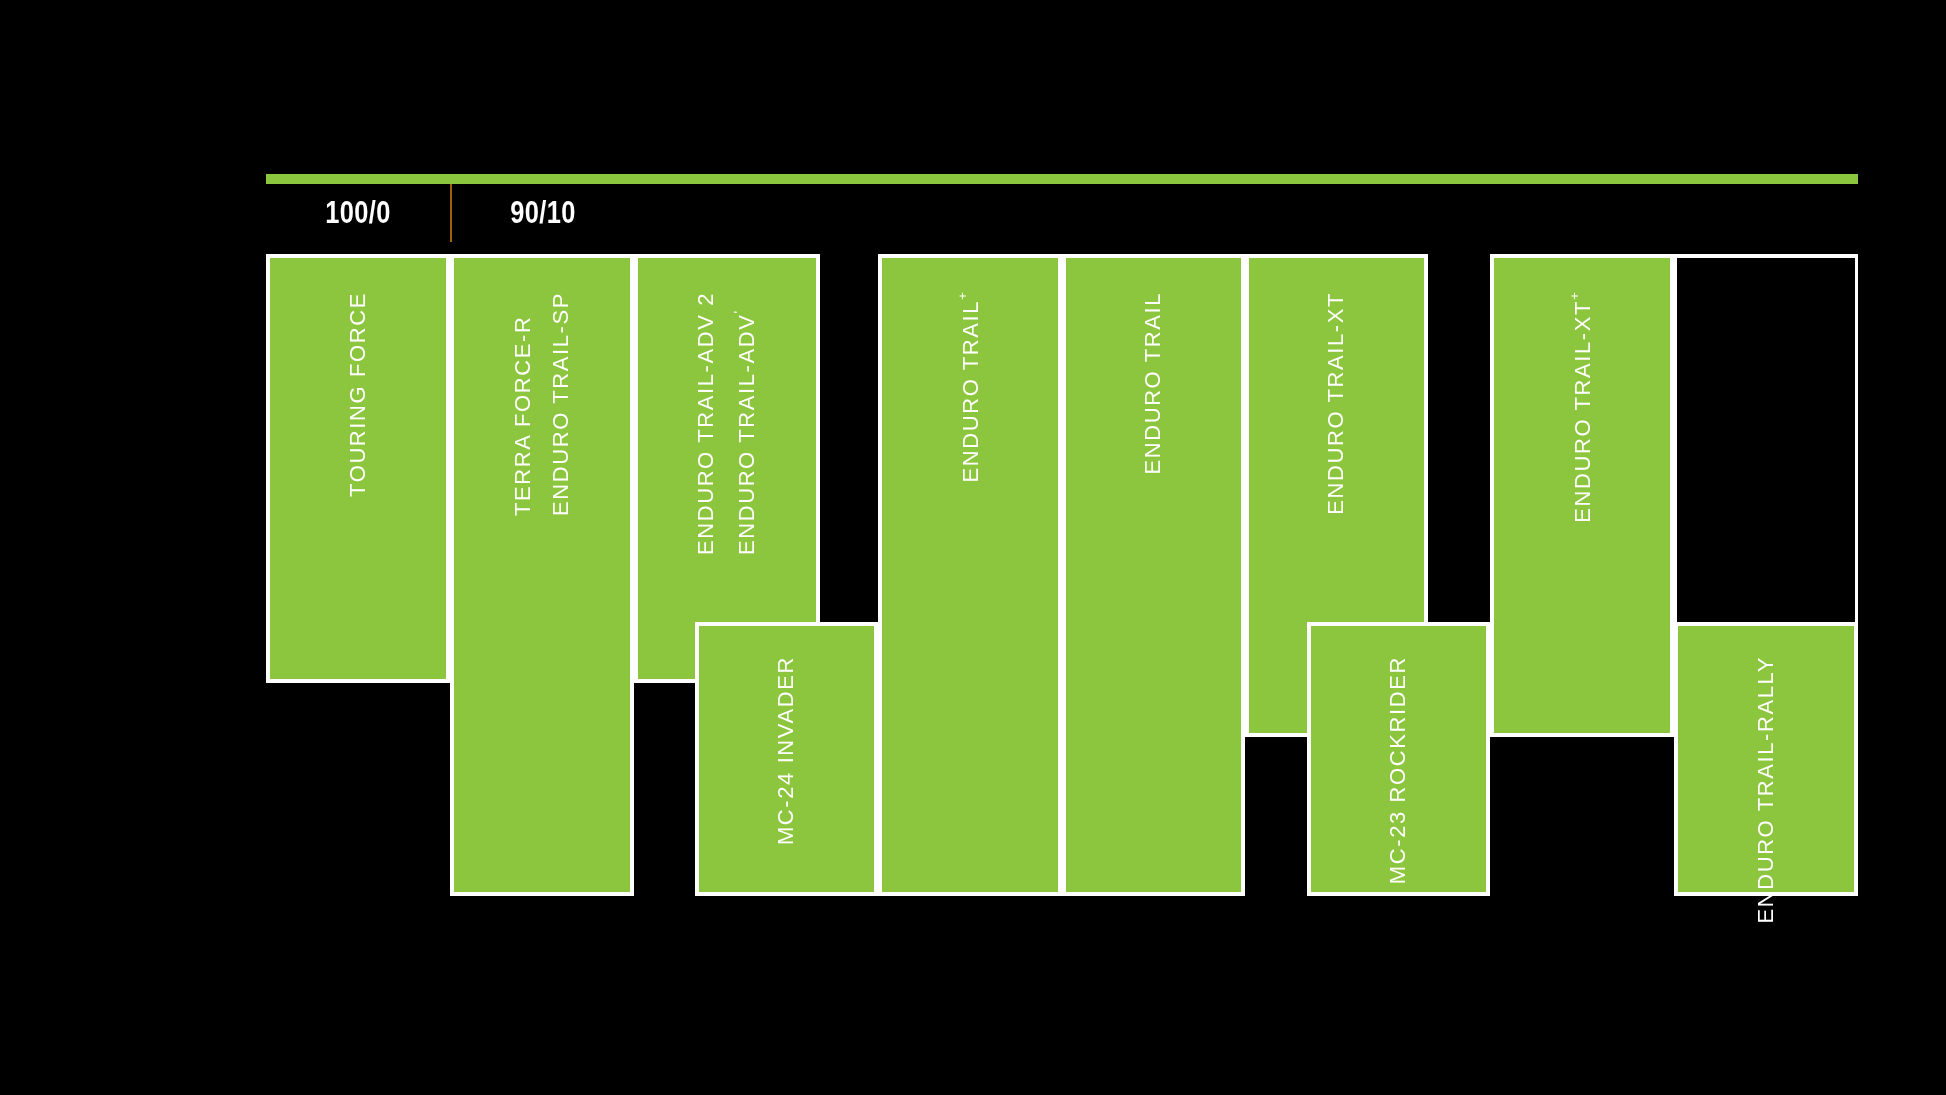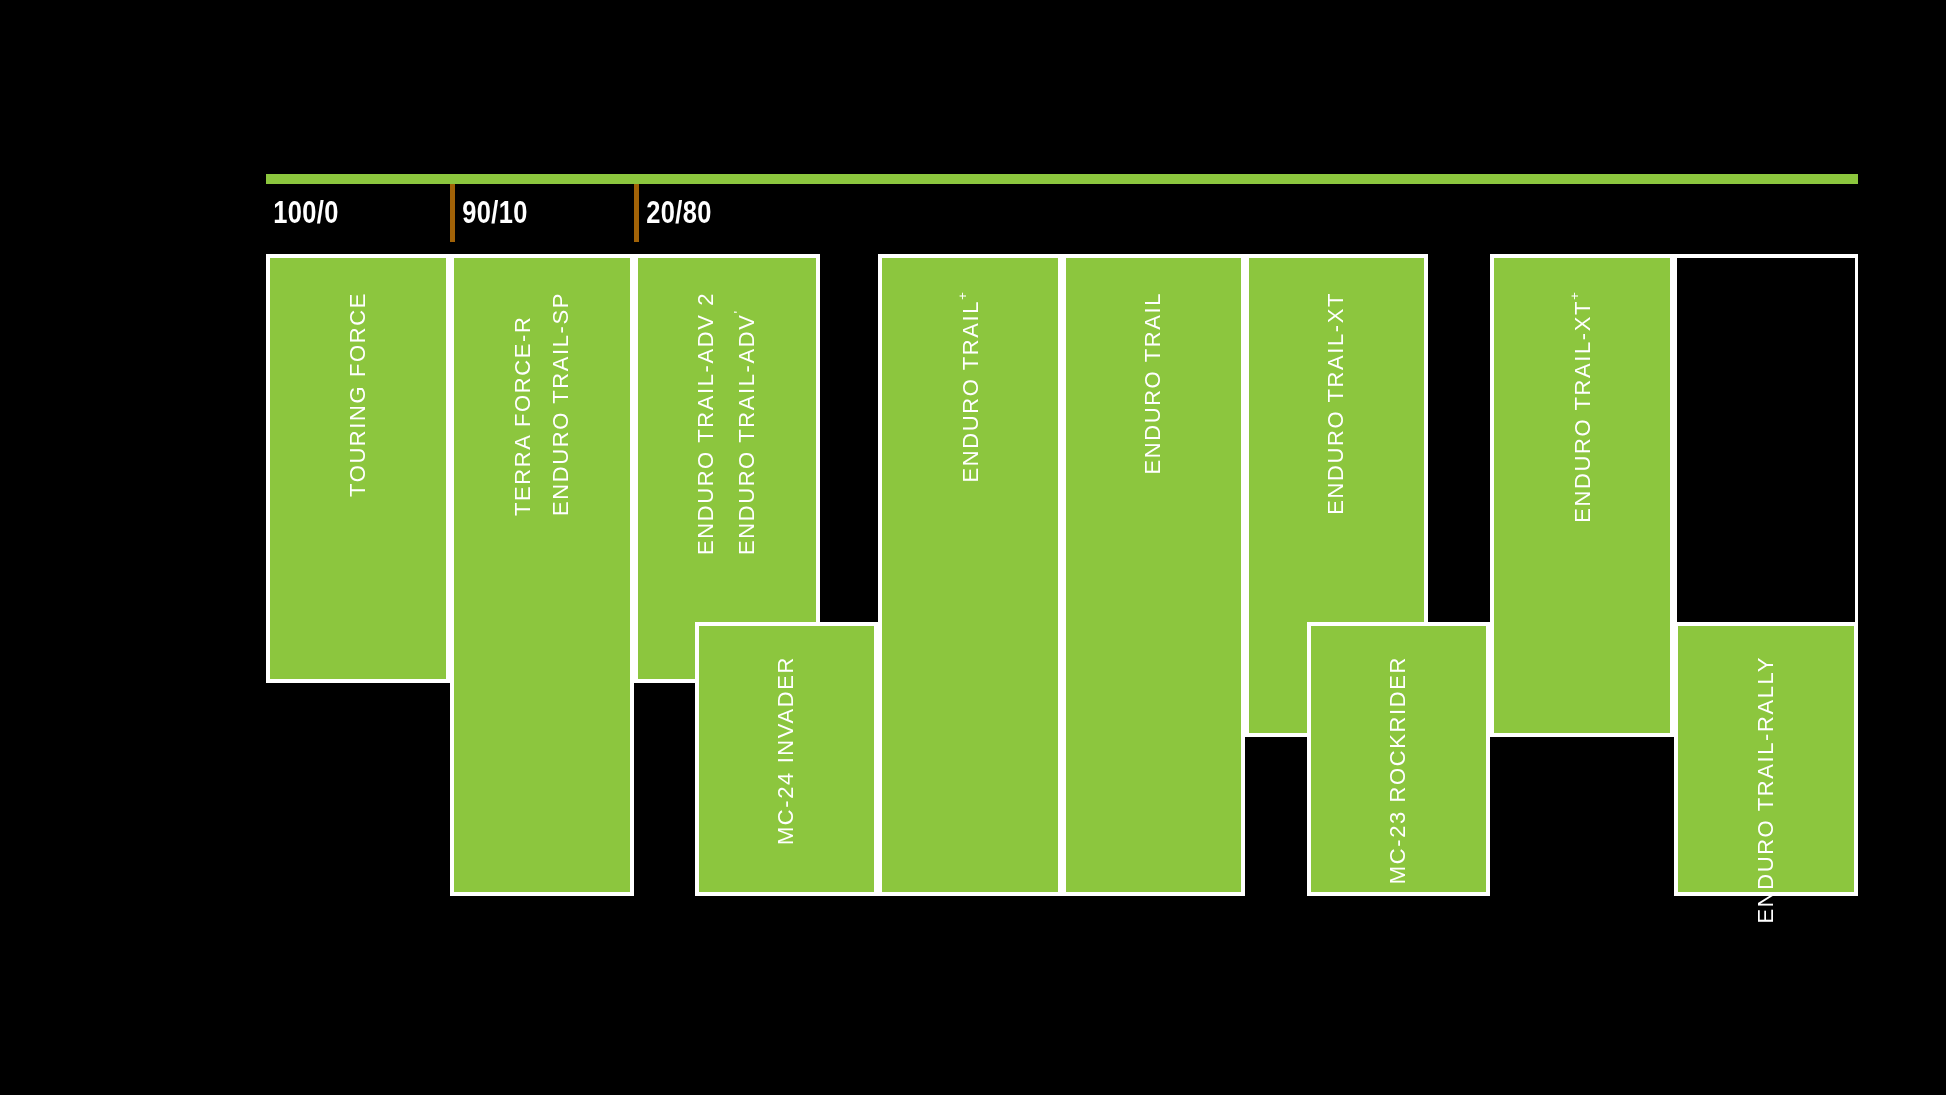--- a/index.html
+++ b/index.html
@@ -1,21 +1,21 @@
 <!DOCTYPE html>
 <html><head>
 <meta charset="utf-8">
 <style>
   html,body{margin:0;padding:0;background:#000;}
   .canvas{position:relative;width:1946px;height:1095px;background:#000;overflow:hidden;
           font-family:"Liberation Sans",sans-serif;}
   .accent-bar{position:absolute;left:266px;top:174px;width:1592px;height:10px;background:#8CC63E;}
   .header{position:absolute;left:266px;top:184px;width:1592px;height:70px;display:flex;}
-  .header-cell{display:flex;align-items:center;justify-content:flex-start;height:58px;box-sizing:border-box;}
-  .header-cell + .header-cell{border-left:5px solid #a16207;}
+  .header-cell{display:flex;align-items:center;justify-content:center;height:58px;box-sizing:border-box;}
+  .header-cell + .header-cell{border-left:2px solid #a16207;}
   .header-cell span{color:#fff;font-weight:bold;font-size:31px;letter-spacing:0.5px;
           transform:scaleX(0.82);white-space:nowrap;}
   .w184{width:184px}.w244{width:244px}.w183{width:183px}.w245{width:245px}
   .block{position:absolute;box-sizing:border-box;background:#8CC63E;border:4px solid #fff;
          display:flex;justify-content:center;align-items:flex-start;}
   .block.overlay{z-index:2;}
   .label-group{display:flex;flex-direction:row;gap:9px;}
   .vlabel{writing-mode:vertical-rl;transform:rotate(180deg);white-space:nowrap;
           color:#fff;font-size:22px;letter-spacing:1.6px;line-height:1.3;}
   .vlabel sup{font-size:0.62em;vertical-align:super;letter-spacing:0;}
@@ -30,23 +30,20 @@
 <div class="canvas">
 
   <div class="accent-bar"></div>
 
   <div class="header">
     <div class="header-cell w184">
         <span>100/0</span>
       </div>
     <div class="header-cell w184">
         <span>90/10</span>
-      </div>
-    <div class="header-cell w184">
-        <span>20/80</span>
       </div>
   </div>
 
   <div class="block pad-top-upper" style="left:266px;top:254px;width:184px;height:429px;">
     <div class="label-group">
         <span class="vlabel">TOURING FORCE</span>
       </div>
   </div>
 
   <div class="block pad-top-upper" style="left:450px;top:254px;width:184px;height:642px;">

